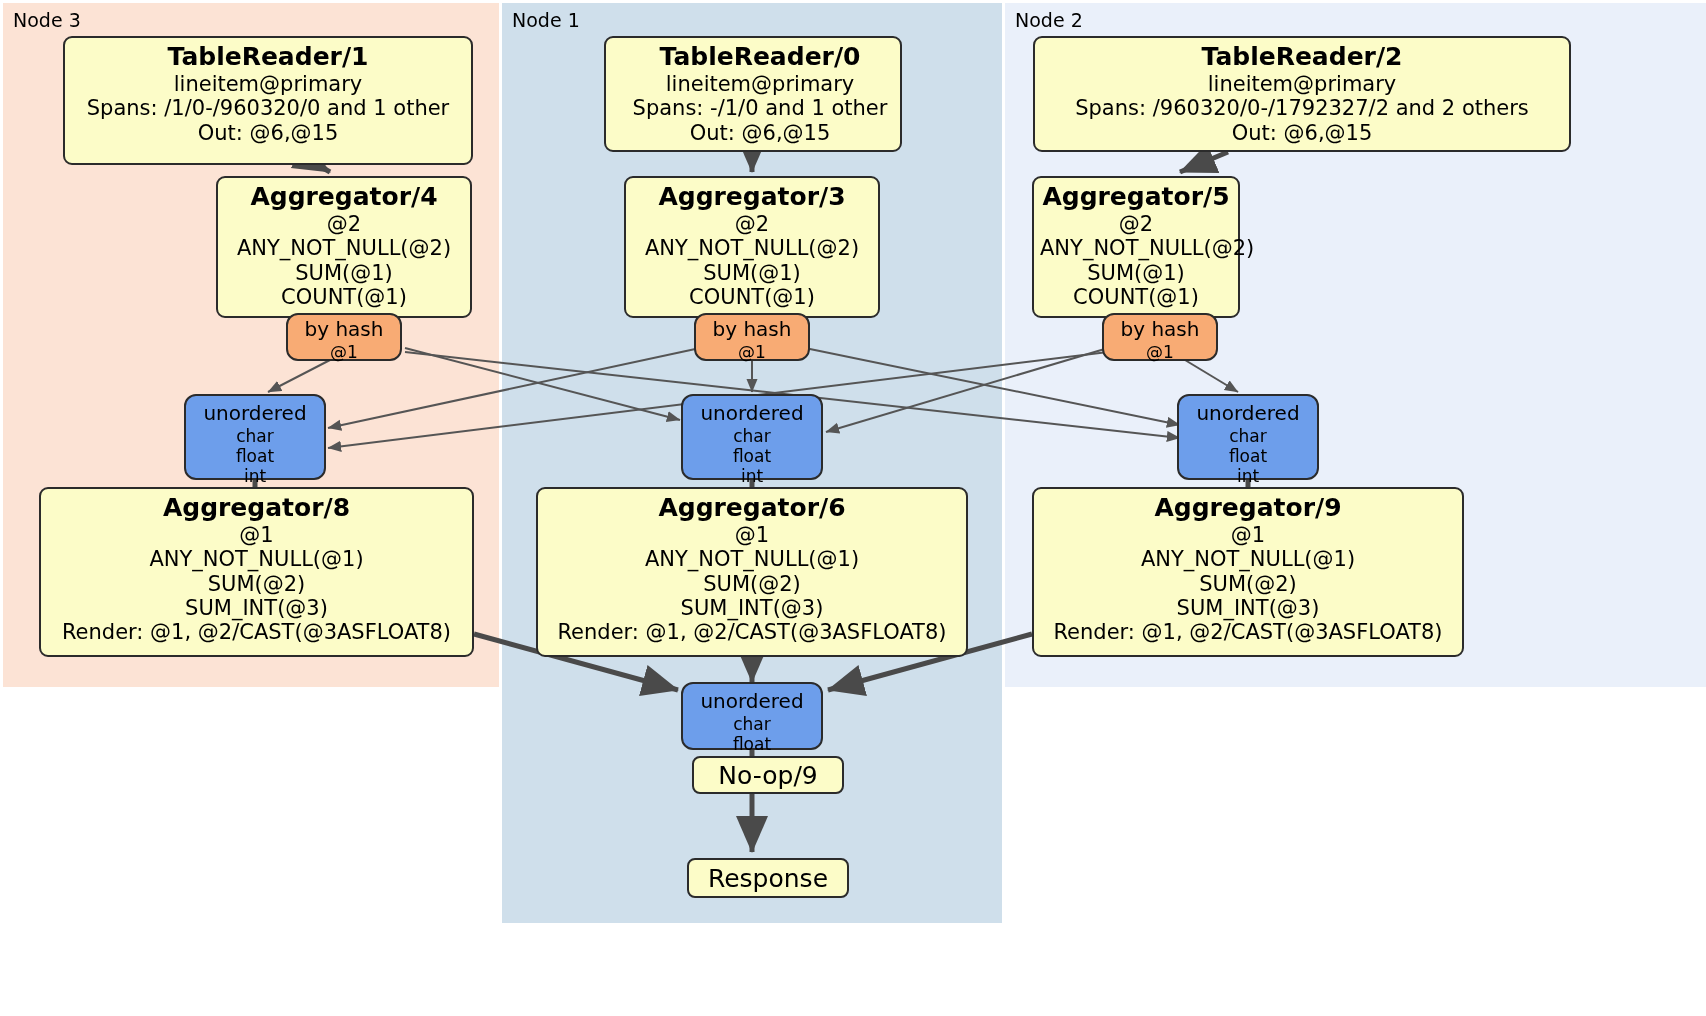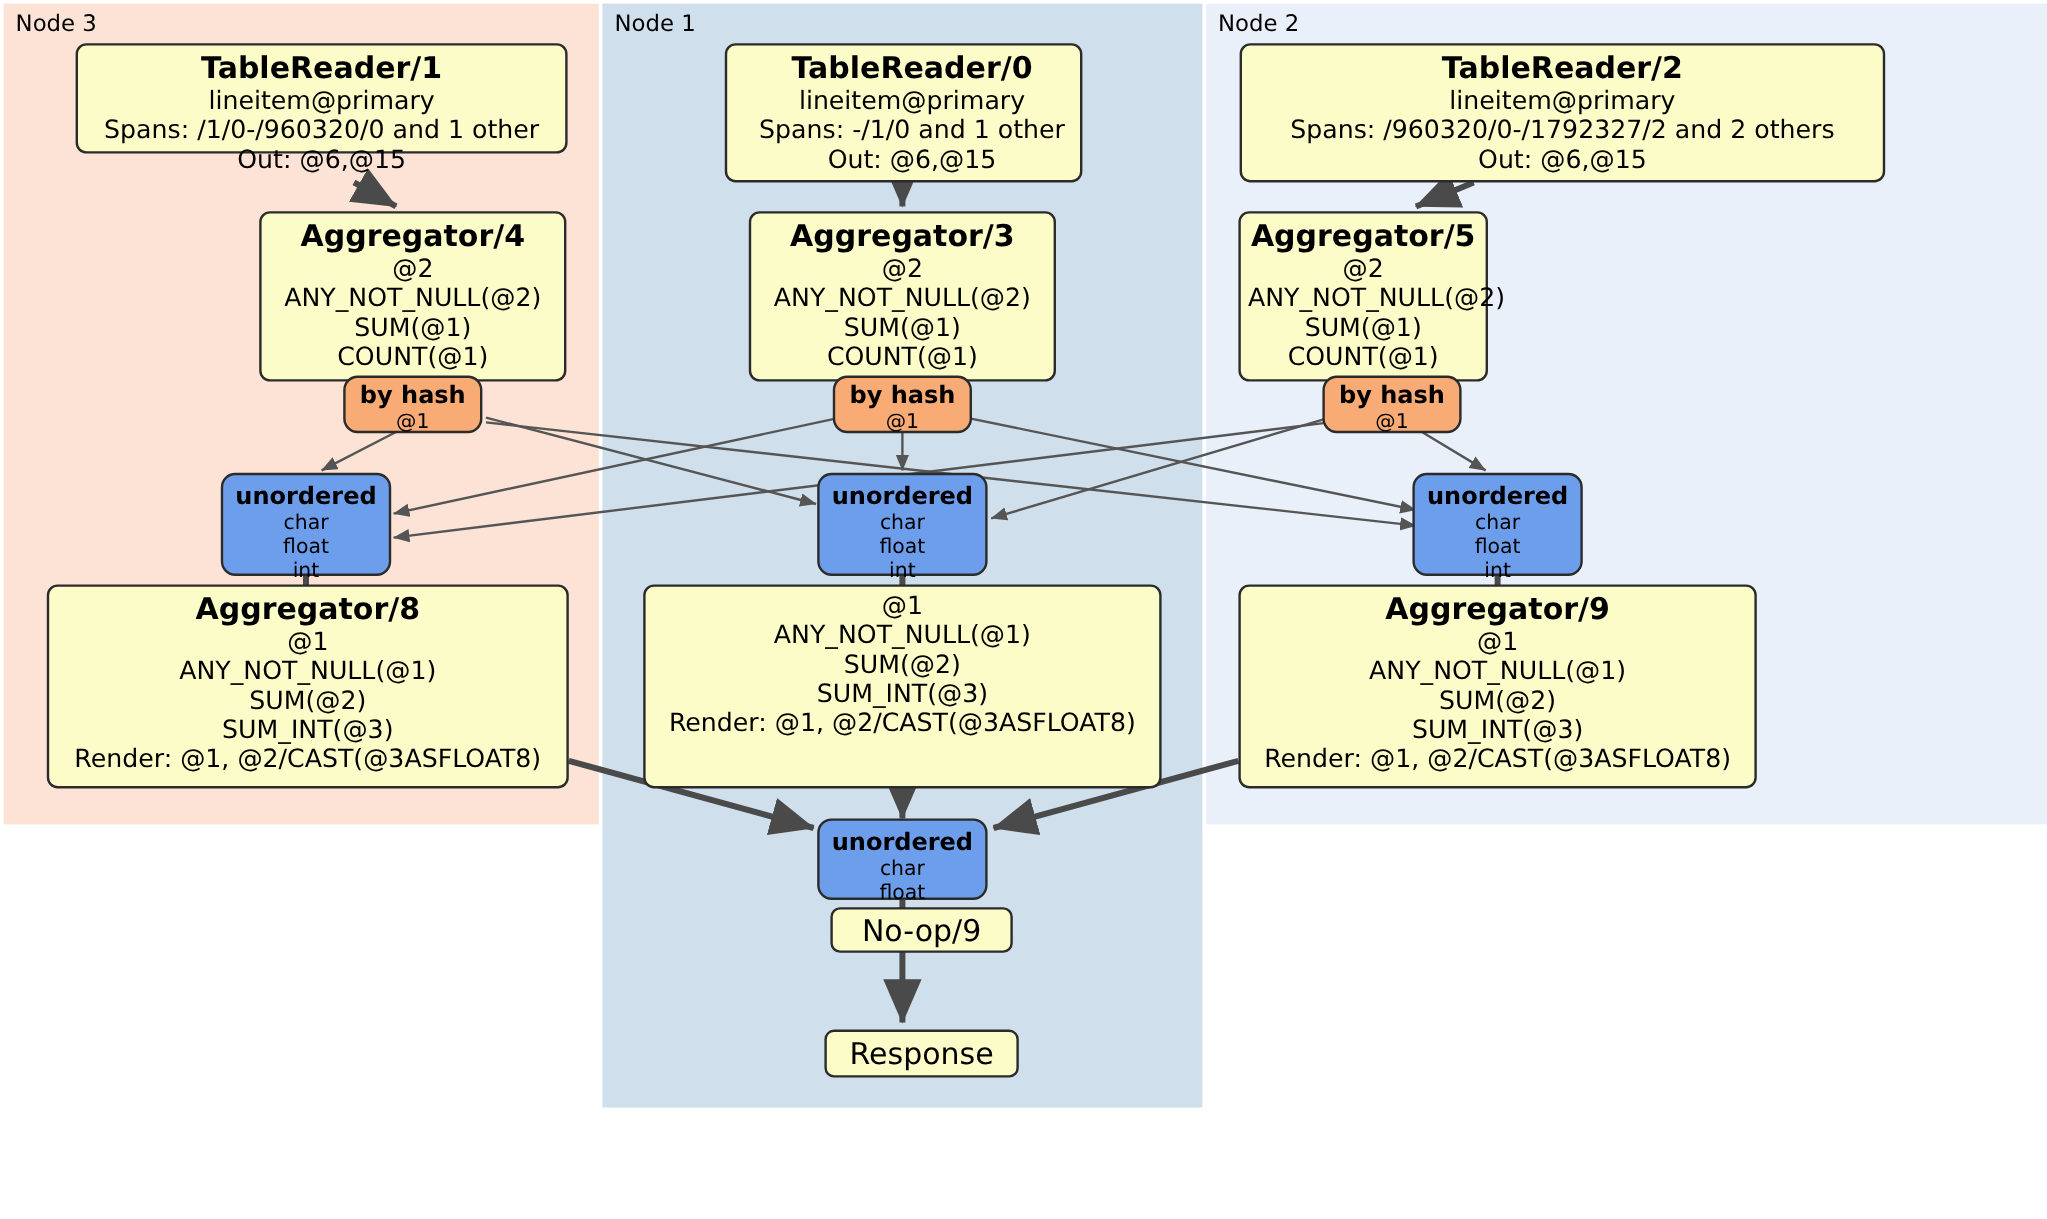--- a/index.html
+++ b/index.html
@@ -9,21 +9,21 @@
   .node-region{position:absolute;box-sizing:border-box;}
   .node-label{position:absolute;left:10px;top:6px;font-size:19px;color:#000;}
 
   .proc{position:absolute;box-sizing:border-box;background:#fcfcc8;border:2px solid #2b2b2b;
         border-radius:9px;text-align:center;padding:4px 6px;line-height:1.16;font-size:21px;color:#000;}
   .proc .title{font-weight:bold;font-size:25px;line-height:1.2;}
   .proc .ln{font-size:21px;}
 
   .router{position:absolute;box-sizing:border-box;border:2px solid #2b2b2b;border-radius:12px;
           text-align:center;line-height:1.18;color:#000;}
-  .router .rtitle{font-weight:bold;font-size:20px;}
+  .router .rtitle{font-weight:normal;font-size:20px;}
   .router .rln{font-size:17px;}
   .router.hash{background:#f8ab74;}
   .router.unord{background:#6d9eeb;}
 
   .small-proc{position:absolute;box-sizing:border-box;background:#fcfcc8;border:2px solid #2b2b2b;
         border-radius:8px;text-align:center;font-weight:normal;font-size:25px;color:#000;
         display:flex;align-items:center;justify-content:center;margin-left:16px;}
 
   svg.edges{position:absolute;left:0;top:0;width:1706px;height:1016px;pointer-events:none;}
 </style>
@@ -77,21 +77,21 @@
 
     <path d="M752,658 L752,682" stroke="#4a4a4a" stroke-width="5" fill="none" marker-end="url(#ah)"></path>
 
     <path d="M1032,634 L828,690" stroke="#4a4a4a" stroke-width="5" fill="none" marker-end="url(#ah)"></path>
 
     <path d="M752,750 L752,758" stroke="#4a4a4a" stroke-width="5" fill="none"></path>
 
     <path d="M752,792 L752,852" stroke="#4a4a4a" stroke-width="5" fill="none" marker-end="url(#ah)"></path>
   </svg>
 
-  <div class="proc" style="left:63px;top:36px;width:410px;height:92px;">
+  <div class="proc" style="left:63px;top:36px;width:410px;height:129px;">
     <div class="title">TableReader/1</div>
     <div class="ln">lineitem@primary</div>
     <div class="ln">Spans: /1/0-/960320/0 and 1 other</div>
     <div class="ln">Out: @6,@15</div>
   </div>
 
   <div class="proc" style="left:216px;top:176px;width:256px;height:142px;">
     <div class="title">Aggregator/4</div>
     <div class="ln">@2</div>
     <div class="ln">ANY_NOT_NULL(@2)</div>
@@ -141,20 +141,21 @@
   </div>
 
   <div class="router unord" style="left:681px;top:394px;width:142px;height:86px;padding-top:6px;">
     <div class="rtitle">unordered</div>
     <div class="rln">char</div>
     <div class="rln">float</div>
     <div class="rln">int</div>
   </div>
 
   <div class="proc" style="left:536px;top:487px;width:432px;height:170px;">
+    <div class="title">Aggregator/6</div>
     <div class="ln">@1</div>
     <div class="ln">ANY_NOT_NULL(@1)</div>
     <div class="ln">SUM(@2)</div>
     <div class="ln">SUM_INT(@3)</div>
     <div class="ln">Render: @1, @2/CAST(@3ASFLOAT8)</div>
   </div>
 
   <div class="router unord" style="left:681px;top:682px;width:142px;height:68px;padding-top:6px;">
     <div class="rtitle">unordered</div>
     <div class="rln">char</div>

